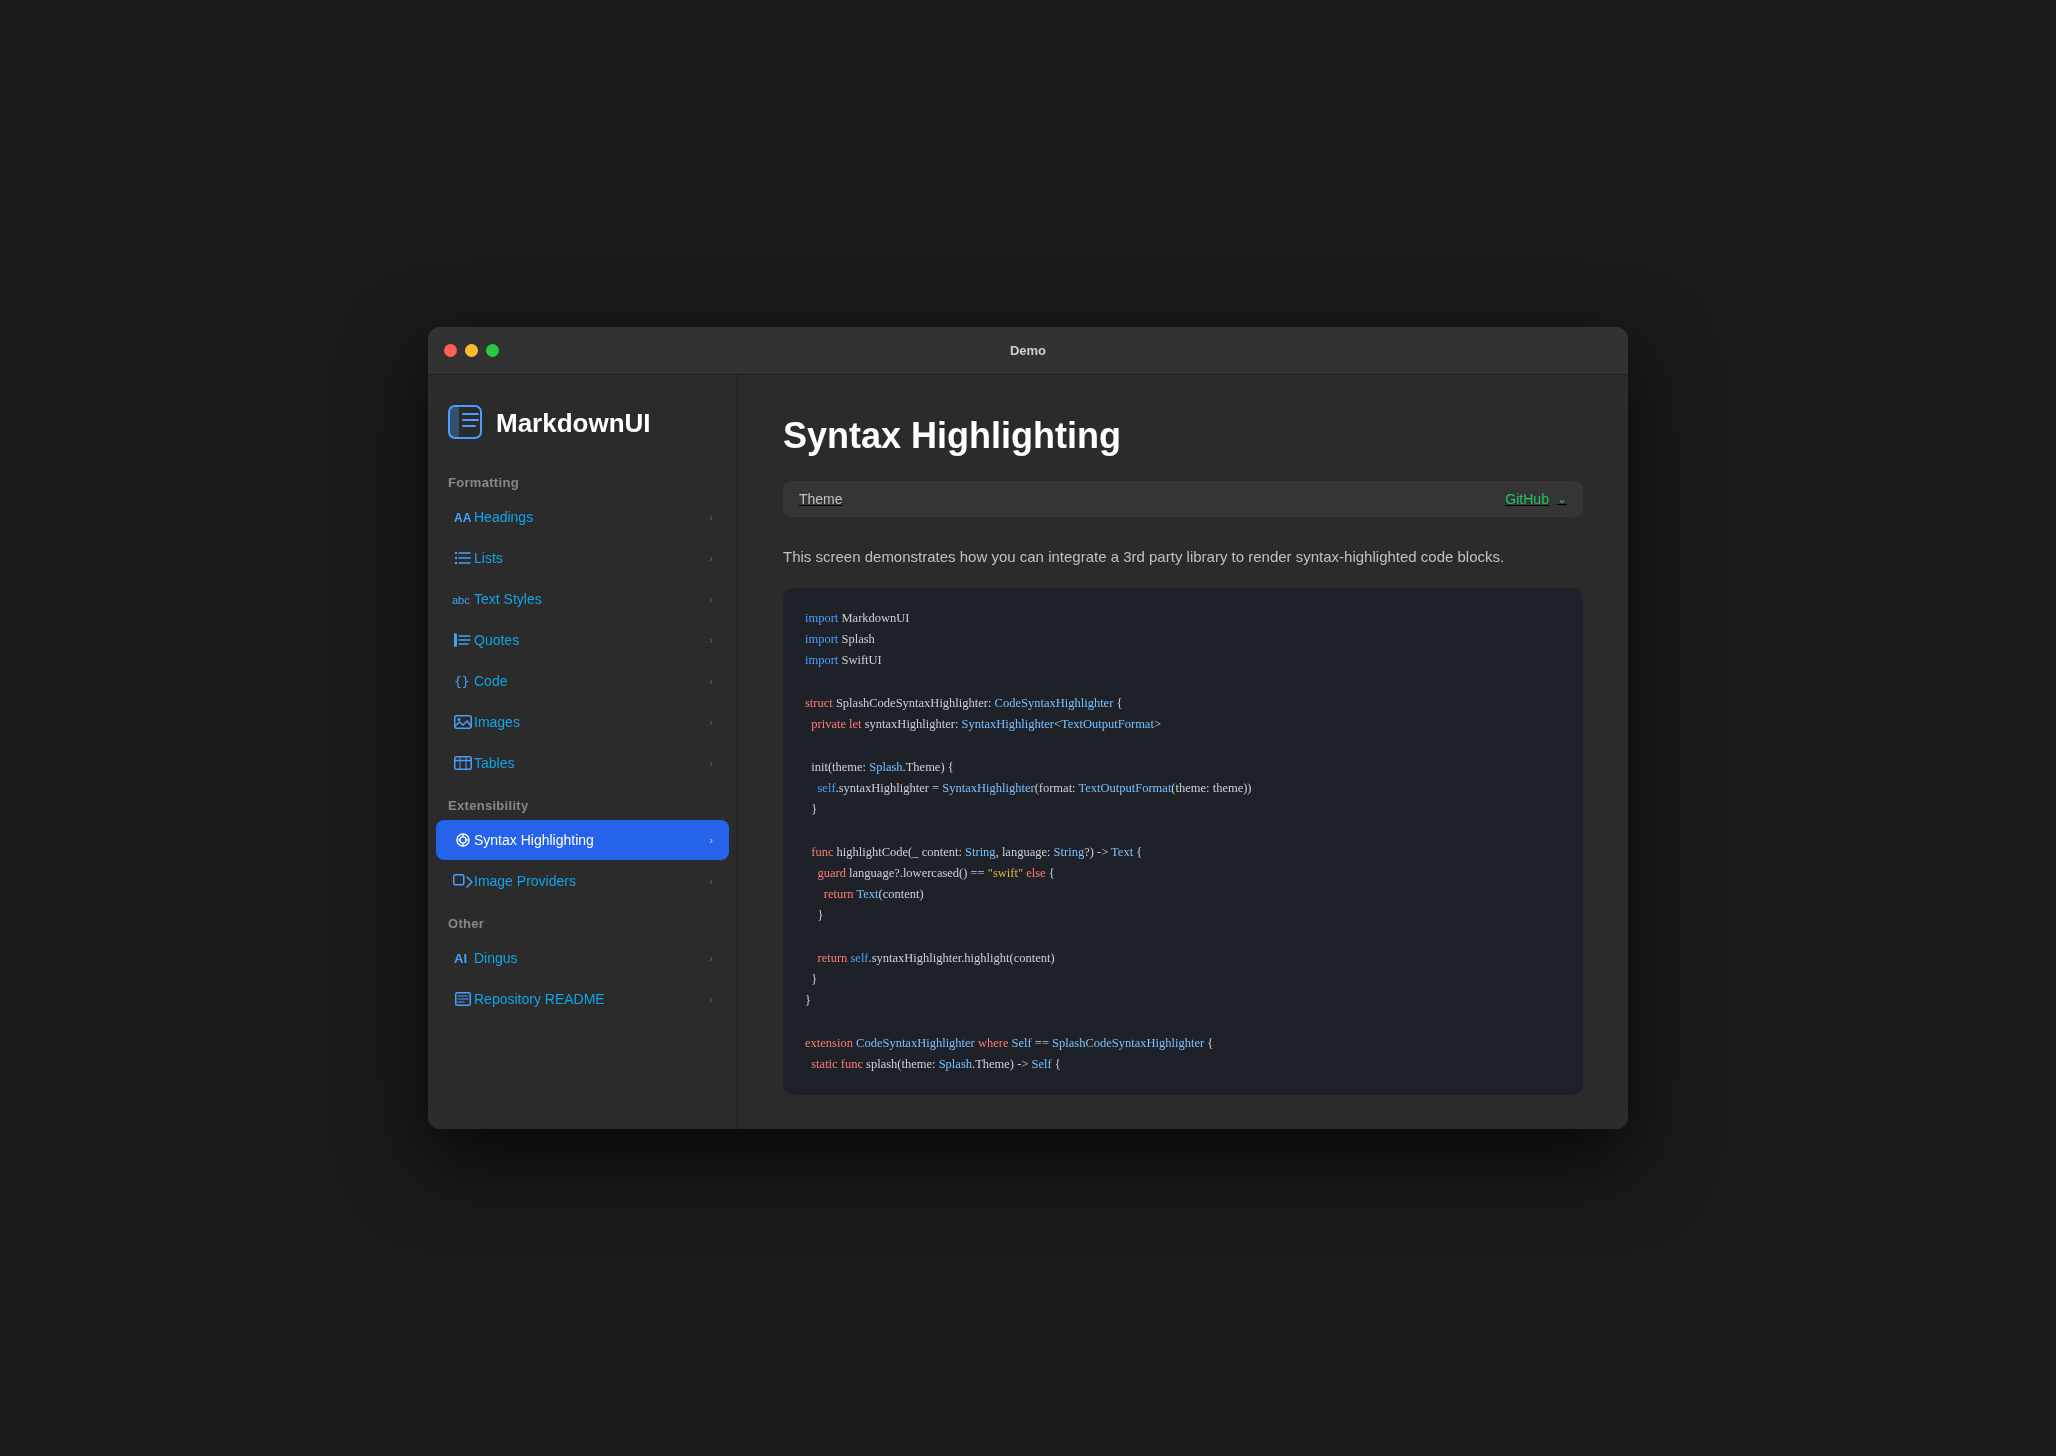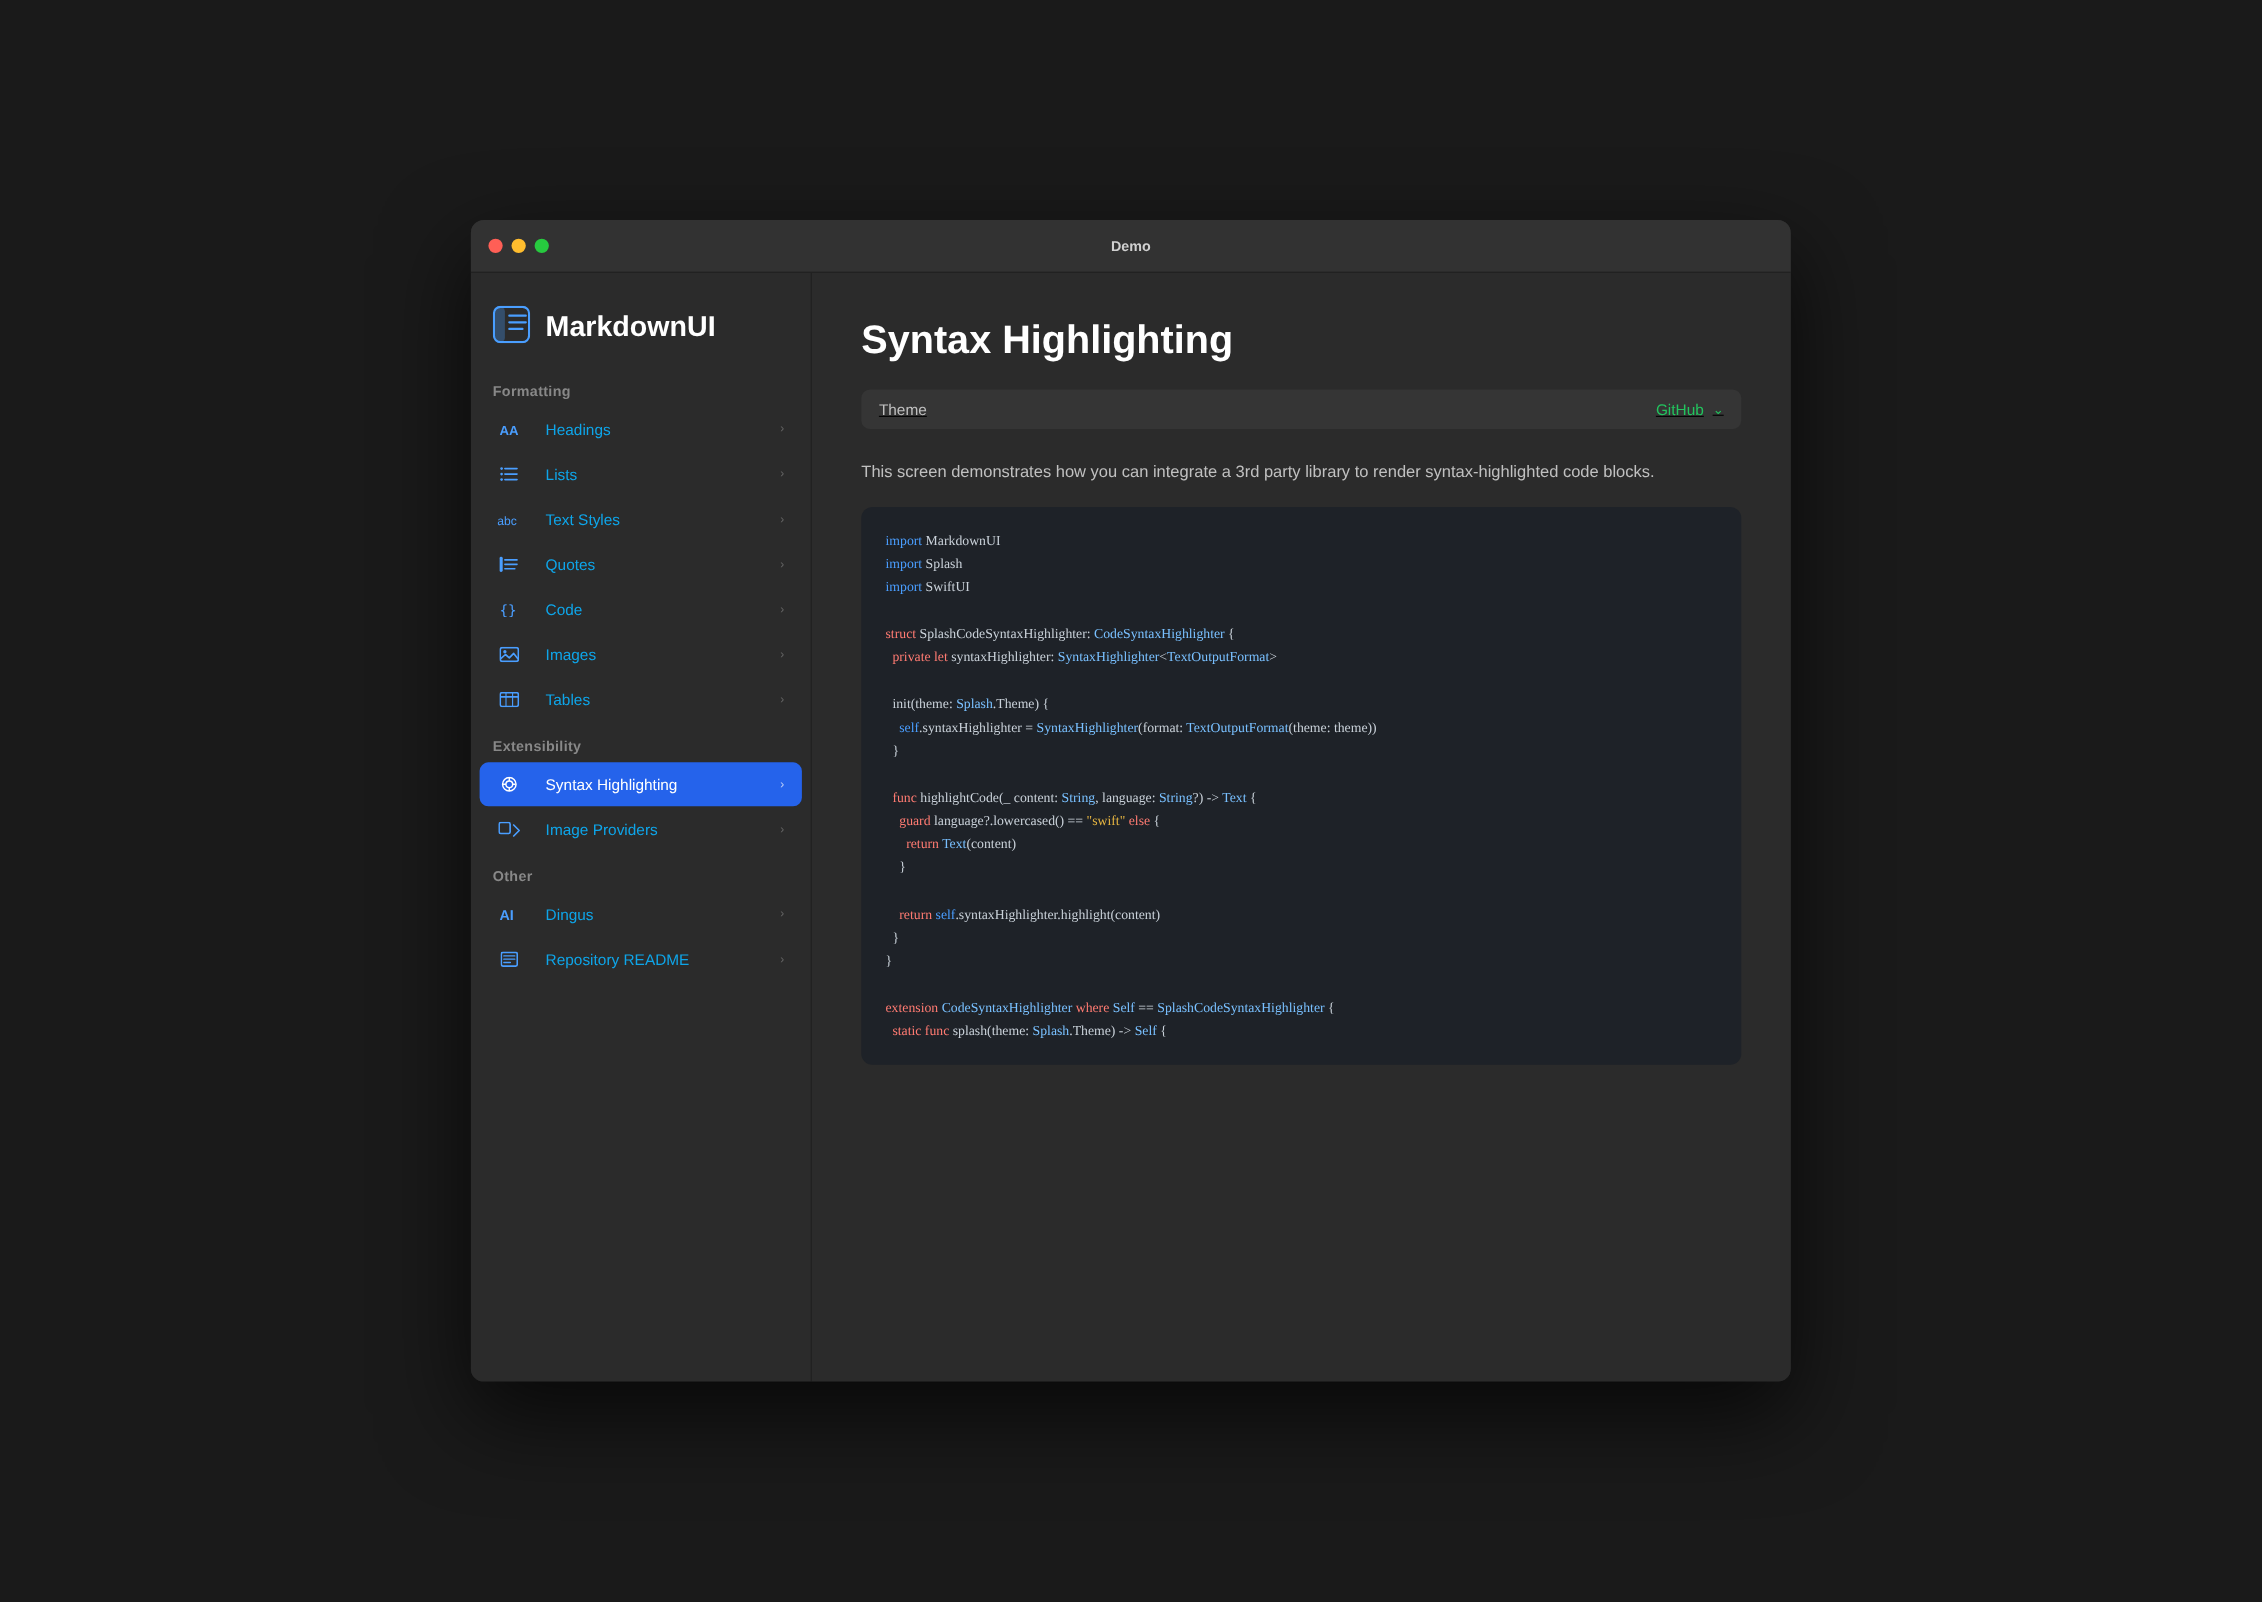--- a/index.html
+++ b/index.html
@@ -6,21 +6,21 @@
     body {
       background: #1a1a1a;
       display: flex;
       justify-content: center;
       align-items: center;
       min-height: 100vh;
       font-family: -apple-system, BlinkMacSystemFont, 'SF Pro Display', 'Helvetica Neue', sans-serif;
     }
     .window {
       width: 1200px;
-      height: 1056px;
+      height: 802px;
       background: #2b2b2b;
       border-radius: 12px;
       overflow: hidden;
       box-shadow: 0 30px 80px rgba(0,0,0,0.7);
       display: flex;
       flex-direction: column;
     }
     .titlebar {
       height: 48px;
       background: #323232;
@@ -89,21 +89,21 @@
       padding: 14px 20px 6px 20px;
       letter-spacing: 0.3px;
     }
     .sidebar-item {
       display: flex;
       align-items: center;
       padding: 9px 16px 9px 16px;
       cursor: pointer;
       border-radius: 8px;
       margin: 1px 8px;
-      gap: 22px;
+      gap: 0;
     }
     .sidebar-item.active {
       background: #2563eb;
     }
     .sidebar-item-icon {
       width: 22px;
       height: 22px;
       display: flex;
       align-items: center;
       justify-content: center;

